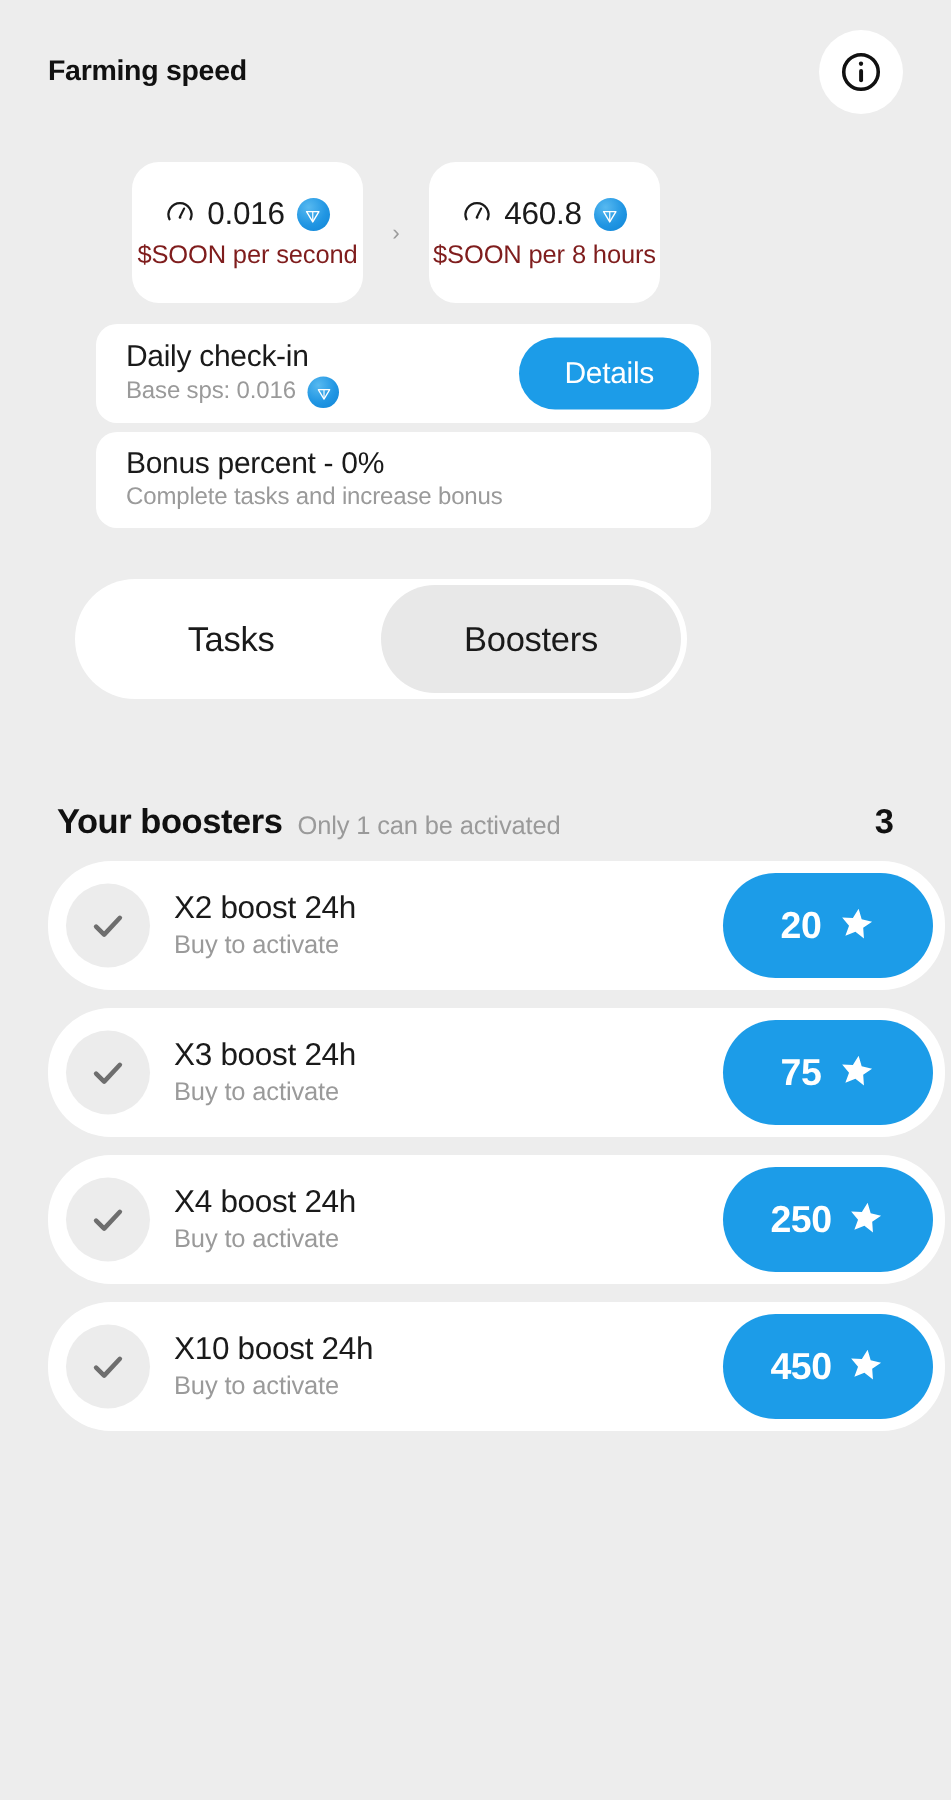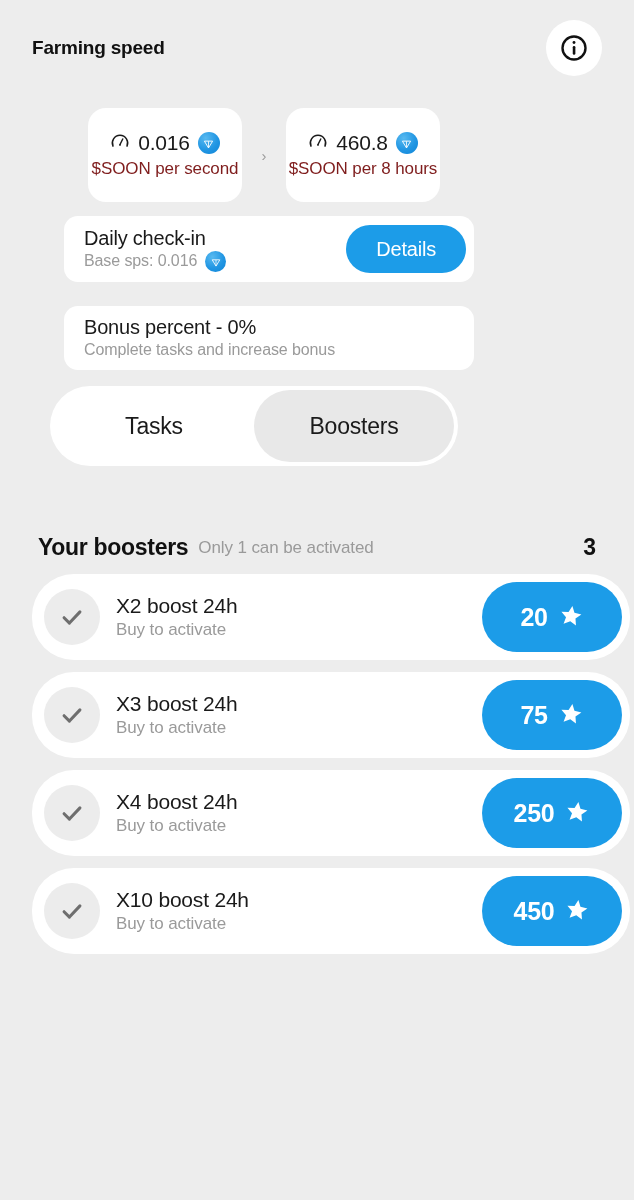--- a/index.html
+++ b/index.html
@@ -110,21 +110,21 @@
   }
 
   
   .info-list {
     position: absolute;
     top: 216px; left: 0;
     width: 538px;
     padding: 0 64px;
     display: flex;
     flex-direction: column;
-    gap: 24px;
+    gap: 6px;
   }
   .info-card {
     background: #ffffff;
     border-radius: 14px;
     min-height: 66px;
     display: flex;
     align-items: center;
     justify-content: space-between;
     padding: 0 8px 0 20px;
   }
@@ -196,21 +196,21 @@
     position: absolute;
     top: 534px; left: 0;
     width: 634px;
     padding: 0 38px 0 38px;
     display: flex;
     align-items: baseline;
     justify-content: space-between;
   }
   .section-head-left {
     display: flex;
-    align-items: center;
+    align-items: flex-end;
     gap: 10px;
   }
   .section-title {
     font-size: 23px;
     font-weight: bold;
     color: #111111;
     letter-spacing: -0.3px;
   }
   .section-note {
     font-size: 17px;

